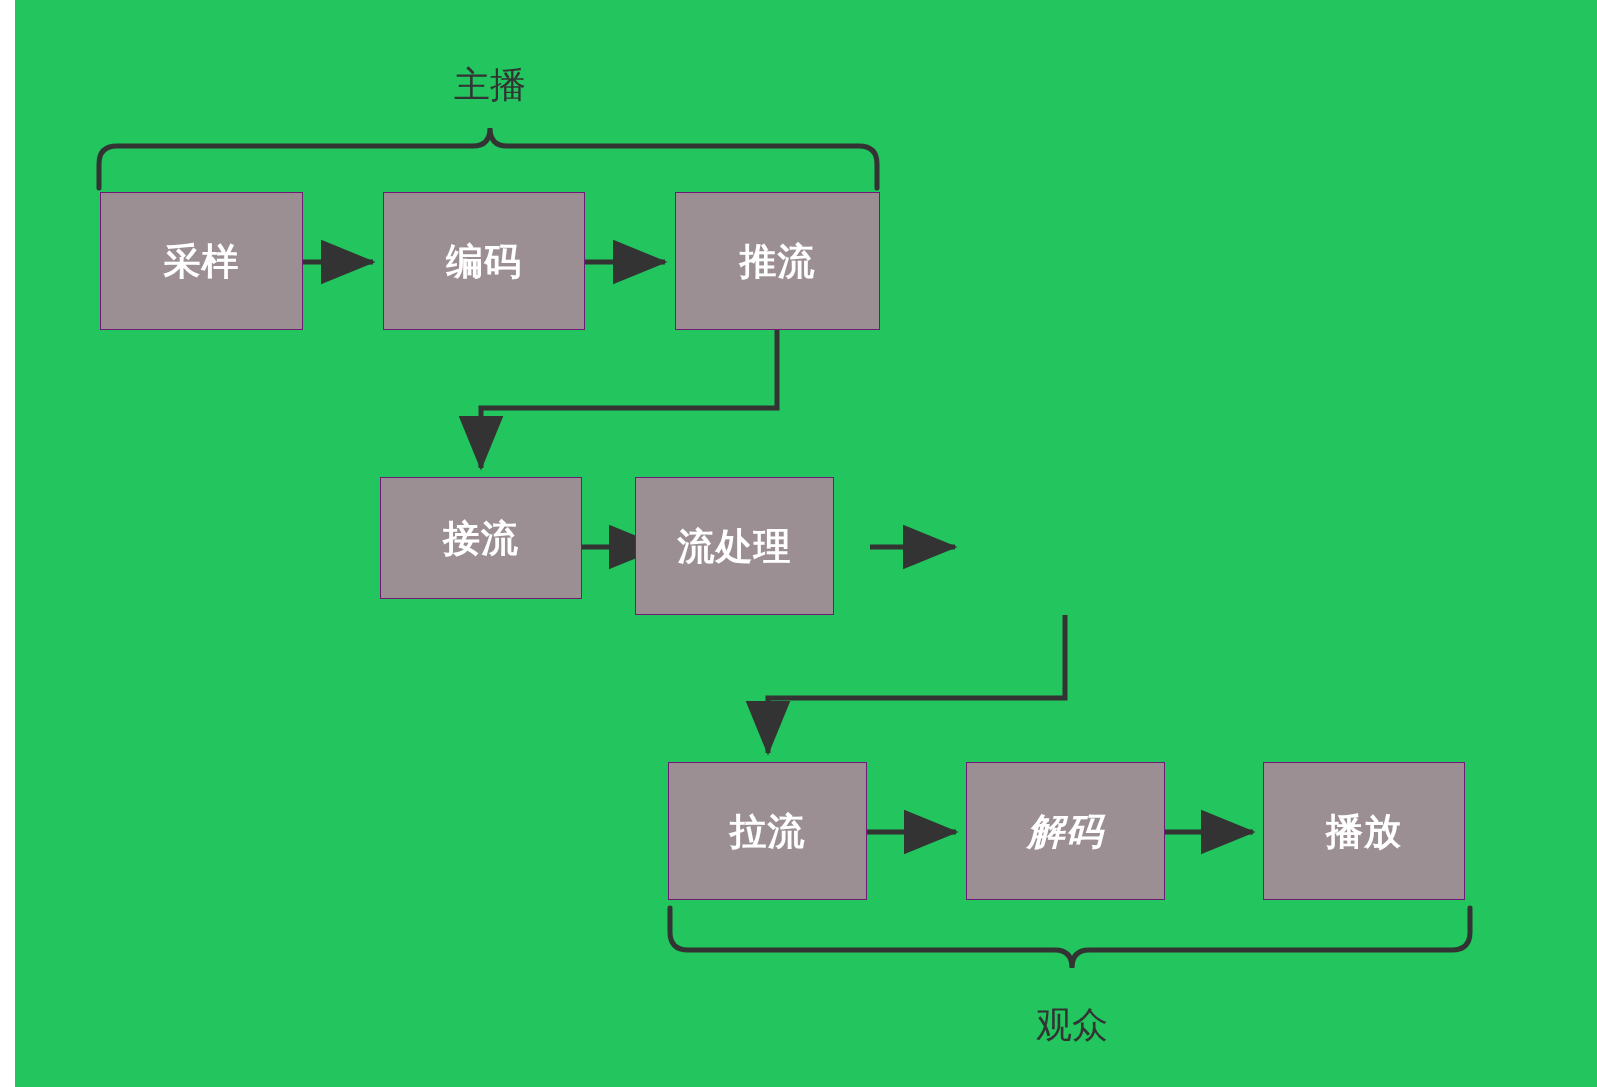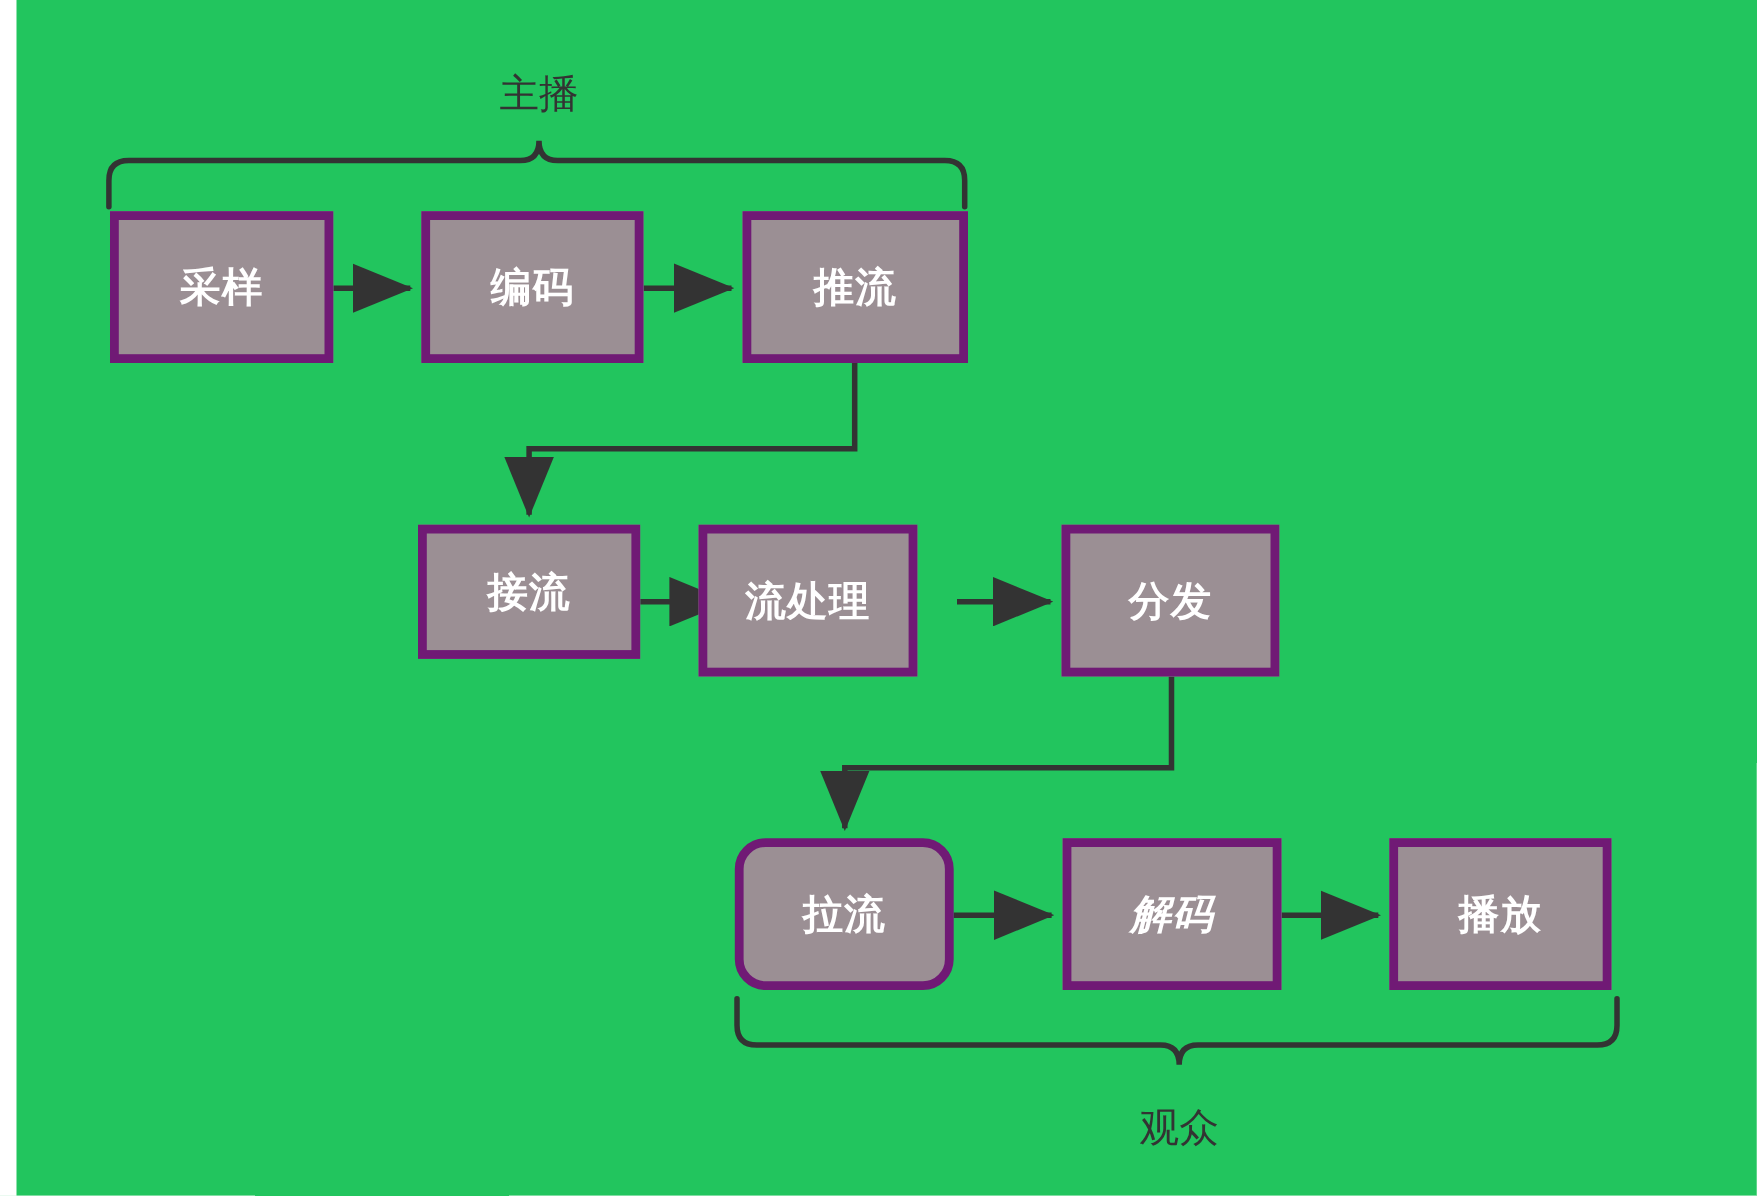--- a/index.html
+++ b/index.html
@@ -23,21 +23,21 @@
     position: absolute;
     left: 0;
     top: 0;
     width: 1597px;
     height: 1087px;
   }
   .node-box {
     position: absolute;
     box-sizing: border-box;
     background: #9b8f94;
-    border: 8px solid #701a75;
+    border: 1px solid #701a75;
     display: flex;
     align-items: center;
     justify-content: center;
   }
   .node-label {
     color: #ffffff;
     font-size: 37px;
     font-weight: bold;
     letter-spacing: 1px;
     line-height: 1;
@@ -104,25 +104,22 @@
   <div class="node-box" style="left:660px; top:192px; width:205px; height:138px;">
     <span class="node-label">推流</span>
   </div>
 
   <div class="node-box" style="left:365px; top:477px; width:202px; height:122px;">
     <span class="node-label">接流</span>
   </div>
   <div class="node-box" style="left:620px; top:477px; width:199px; height:138px;">
     <span class="node-label">流处理</span>
   </div>
-  <div class="node-box" style="left:950px; top:477px; width:198px; height:138px;">
-    <span class="node-label">分发</span>
-  </div>
 
-  <div class="node-box" style="left:653px; top:762px; width:199px; height:138px;border-radius:28px;">
+  <div class="node-box" style="left:653px; top:762px; width:199px; height:138px;">
     <span class="node-label">拉流</span>
   </div>
   <div class="node-box" style="left:951px; top:762px; width:199px; height:138px;font-style:italic;">
     <span class="node-label">解码</span>
   </div>
   <div class="node-box" style="left:1248px; top:762px; width:202px; height:138px;justify-content:center;">
     <span class="node-label">播放</span>
   </div>
 
   <div class="group-label" style="left:1057px; top:1025px;">观众</div>

